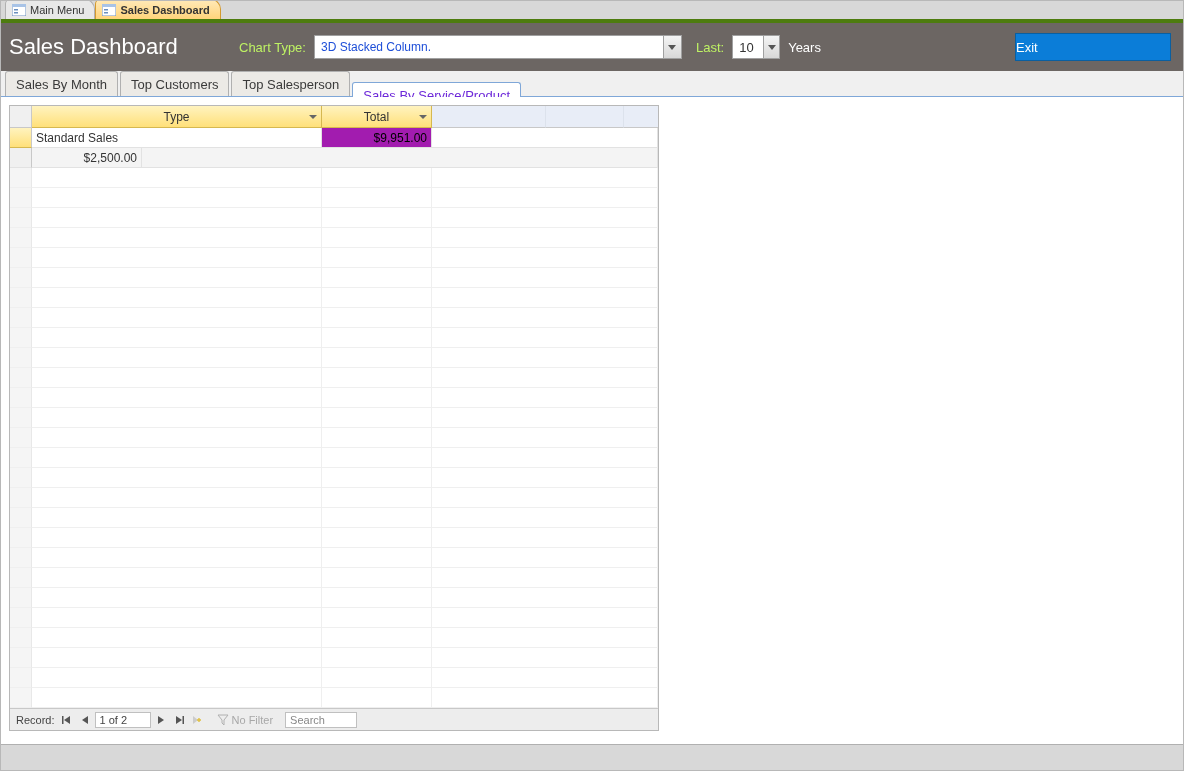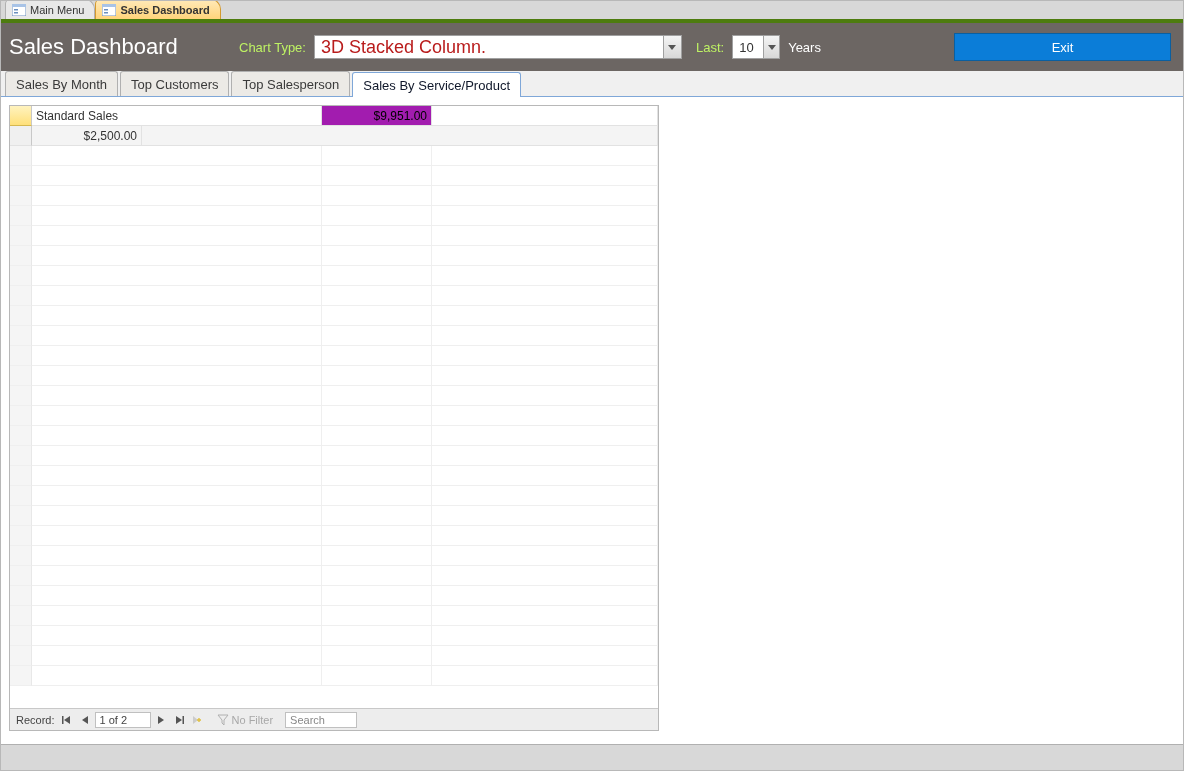--- a/index.html
+++ b/index.html
@@ -68,22 +68,22 @@
   white-space: nowrap;
 }
 .ctl-label { color: #bef264; font-size: 13px; margin-right: 8px; }
 .chart-type-select {
   width: 368px;
   height: 24px;
   background: #fff;
   border: 1px solid #a0a0a0;
   display: flex;
   align-items: center;
-  font-size: 18px;
-  color: #b91c1c;
+  font-size: 12px;
+  color: #1d4ed8;
 }
 .chart-type-select .sel-text { flex:1; padding: 0 6px; }
 .chart-type-select .sel-btn {
   width: 18px; height: 100%;
   border-left: 1px solid #a0a0a0;
   background: linear-gradient(#f4f4f4,#d8d8d8);
   display:flex; align-items:center; justify-content:center;
 }
 .last-wrap { display:flex; align-items:center; margin-left:14px;}
 .last-value {
@@ -92,26 +92,26 @@
 }
 .last-value .sel-text { flex:1; padding:0 6px; color:#333; font-size:13px;}
 .last-value .sel-btn {
   width:16px; height:100%; border-left:1px solid #a0a0a0;
   background:linear-gradient(#f4f4f4,#d8d8d8);
   display:flex; align-items:center; justify-content:center;
 }
 .years-lbl { margin-left:8px; font-size:13px;}
 .exit-btn {
   margin-left:auto;
-  width: 217px; height:28px;
+  width: 156px; height:28px;
   background:#0b7dd8;
   color:#fff;
   font-size:13px;
   border:1px solid #0a5fa0;
-  display:flex; align-items:center; justify-content:center;
+  display:flex; align-items:center; justify-content:flex-start;
   cursor:pointer;
   margin-right: 12px;
 }
 
 
 .inner-tabs {
   height: 26px;
   background: #f0f0f0;
   border-bottom: 1px solid #7fa7d8;
   display:flex;
@@ -129,22 +129,22 @@
   background:#eceae6;
   margin-right:2px;
   border-top-left-radius:3px;
   border-top-right-radius:3px;
   cursor:pointer;
   position:relative;
 }
 .inner-tab.active {
   background:#fff;
   border-color:#7fa7d8;
-  color:#0f172a;
-  top:1px;
+  color:#6d28d9;
+  top:11px;
   align-items:center;
 }
 
 
 .content-area {
   flex:1;
   background:#fff;
   position:relative;
   padding:8px;
 }
@@ -356,20 +356,34 @@
   <div class="inner-tab">
       <span>Top Salesperson</span>
     </div>
   <div class="inner-tab active">
       <span>Sales By Service/Product</span>
     </div>
 </div>
 
 <div class="content-area">
   <div class="grid-frame">
+    <div class="grid-head">
+      <div class="row-selector"></div>
+      <div class="col-header col-type">
+        <span>Type</span>
+        <span class="dd"></span>
+      </div>
+      <div class="col-header col-total">
+        <span>Total</span>
+        <span class="dd"></span>
+      </div>
+      <div class="col-empty col-empty-split" style="flex:0 0 114px"></div>
+      <div class="col-empty col-empty-split" style="flex:0 0 78px"></div>
+      <div class="col-empty"></div>
+    </div>
 
     <div class="grid-body">
       <div class="data-row row-0">
         <div class="rs"></div>
         <div class="cell type">Standard Sales</div>
         <div class="cell total">$9,951.00</div>
         <div class="cell rest"></div>
       </div>
       <div class="data-row row-1 alt">
         <div class="rs"></div>

